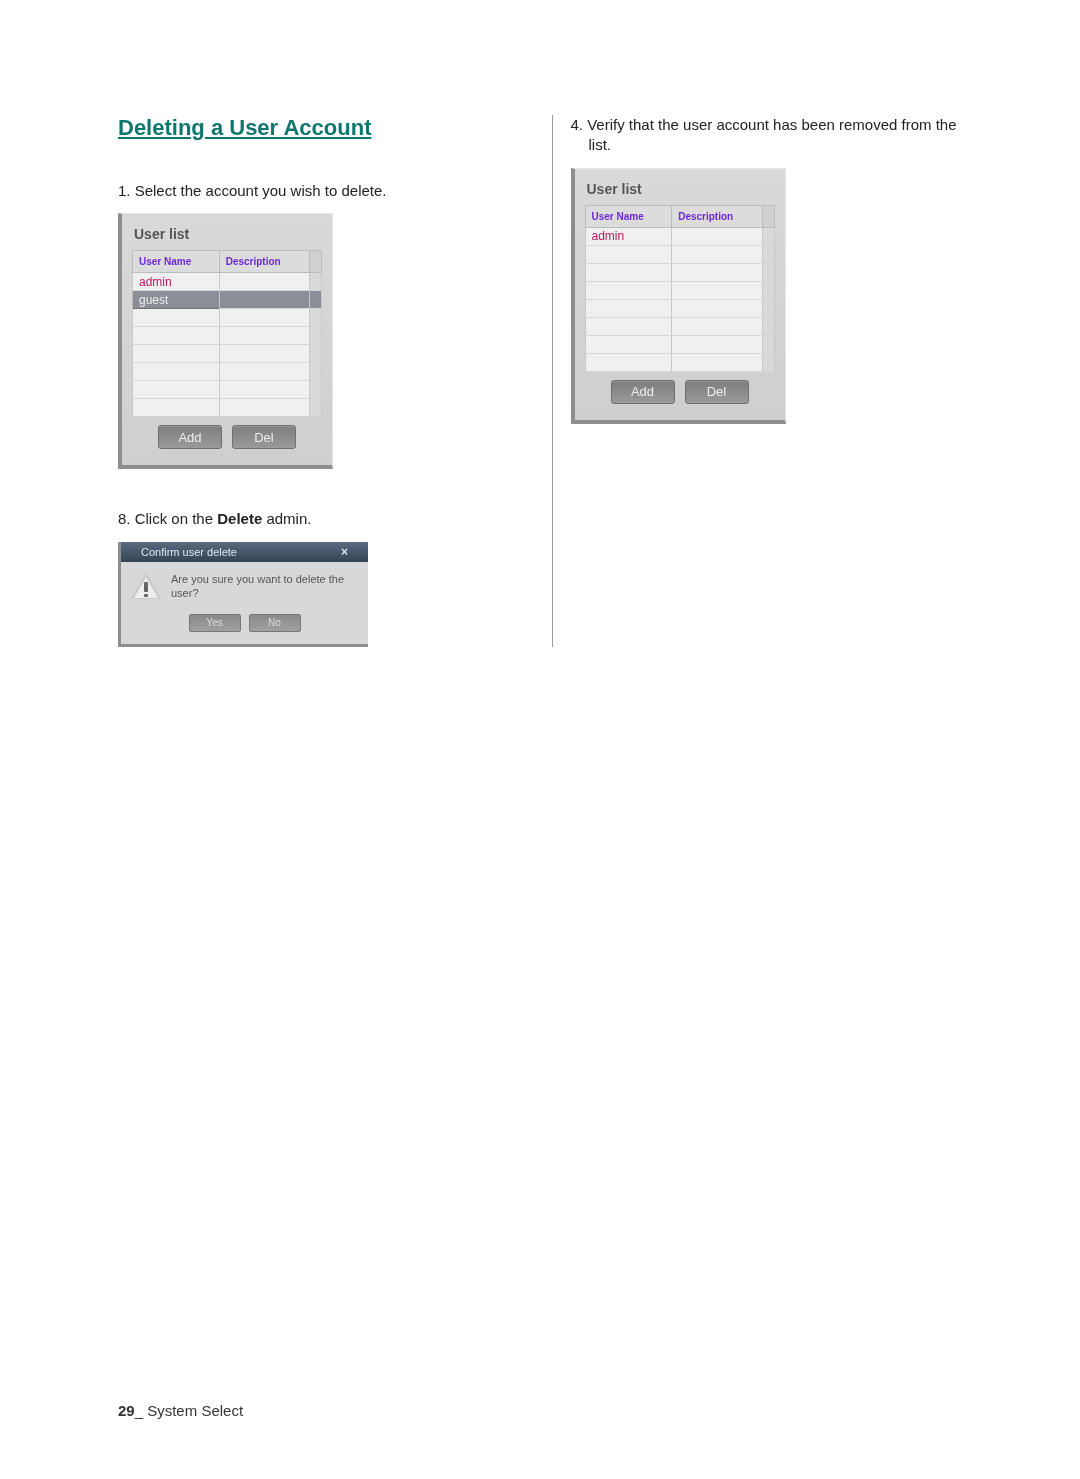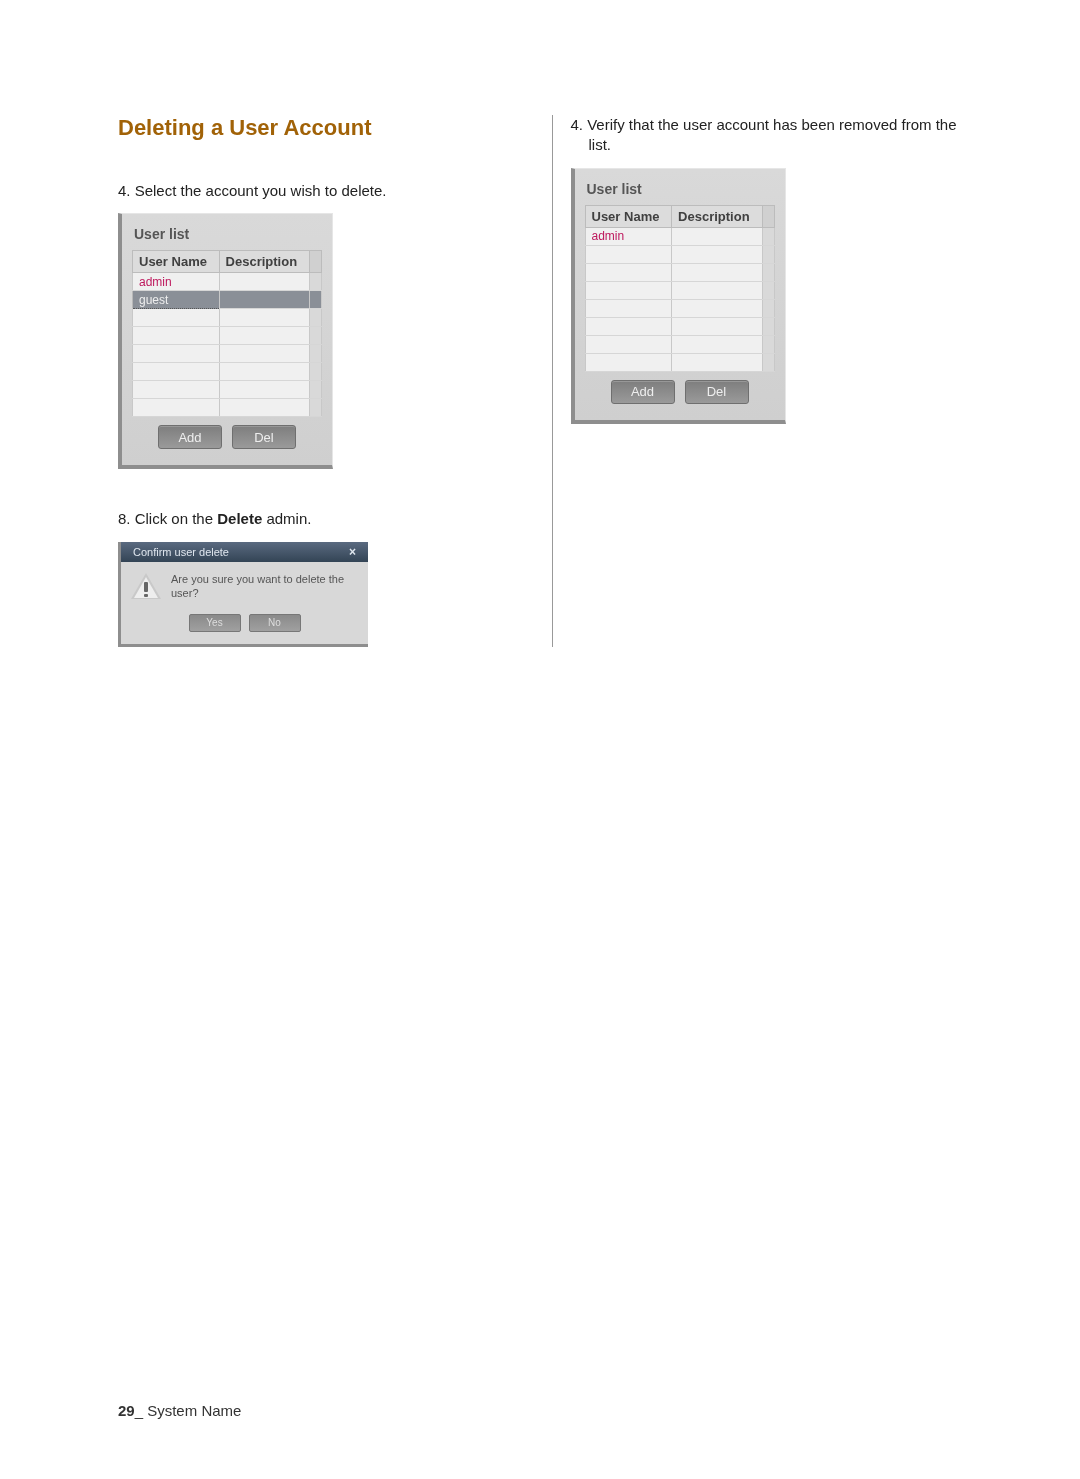--- a/index.html
+++ b/index.html
@@ -18,22 +18,23 @@
   }
   .col {
     flex: 1;
     padding: 0 20px;
   }
   .col-left { border-right: 1px solid #999; padding-left: 0; padding-right: 34px; }
   .col-right { padding-left: 18px; padding-right: 0; }
   h2.section-title {
     font-size: 22px;
     font-weight: bold;
-    color: #a16207;
+    color: #0f766e;
     margin-bottom: 40px;
+    text-decoration: underline;
   }
   .step {
     font-size: 15px;
     line-height: 1.35;
     color: #222;
     margin-bottom: 12px;
   }
   .step-indent { padding-left: 18px; text-indent: -18px; }
   .step .bold { font-weight: bold; }
 
@@ -55,22 +56,22 @@
     padding: 4px 2px 8px 2px;
   }
   .userlist-table {
     width: 100%;
     border-collapse: collapse;
     background: #eaeaea;
     border: 1px solid #b8b8b8;
   }
   .userlist-table th {
     background: #dcdcdc;
-    color: #404040;
-    font-size: 13px;
+    color: #6d28d9;
+    font-size: 10px;
     font-weight: 600;
     text-align: left;
     padding: 3px 6px;
     border: 1px solid #bcbcbc;
     height: 22px;
   }
   .userlist-table th.scrollcol { width: 12px; padding: 0; background:#d0d0d0; }
   .userlist-table td {
     font-size: 12px;
     color: #be185d;
@@ -114,21 +115,21 @@
     width: 250px;
     margin: 12px 0 0 0;
     border-left: 3px solid #8e8e8e;
     border-bottom: 3px solid #8e8e8e;
     background: #d8d8d8;
   }
   .dialog-titlebar {
     background: linear-gradient(#5a6a80, #334455);
     color: #dfe6ee;
     font-size: 11px;
-    padding: 3px 12px;
+    padding: 3px 20px;
     display: flex;
     justify-content: space-between;
     align-items: center;
   }
   .dialog-close {
     font-size: 12px;
     color: #dfe6ee;
     font-weight: bold;
     cursor: default;
   }
@@ -200,21 +201,21 @@
   .footer .pagenum { font-weight: bold; }
 </style>
 </head>
 <body>
 
 <div class="page">
 
   <div class="col col-left">
     <h2 class="section-title">Deleting a User Account</h2>
 
-    <p class="step step-indent">4. Select the account you wish to delete.</p>
+    <p class="step step-indent">1. Select the account you wish to delete.</p>
 
     <div class="panel-userlist">
       <div class="panel-title">User list</div>
       <table class="userlist-table">
         <thead>
           <tr>
             <th>User Name</th>
             <th>Description</th>
             <th class="scrollcol"></th>
           </tr>
@@ -352,14 +353,14 @@
       </table>
       <div class="panel-btnrow">
         <div class="panel-btn">Add</div>
         <div class="panel-btn">Del</div>
       </div>
     </div>
   </div>
 </div>
 
 <div class="footer">
-  <span class="pagenum">29</span><span>_</span><span> System Name</span>
+  <span class="pagenum">29</span><span>_</span><span> System Select</span>
 </div>
 
 </body></html>

